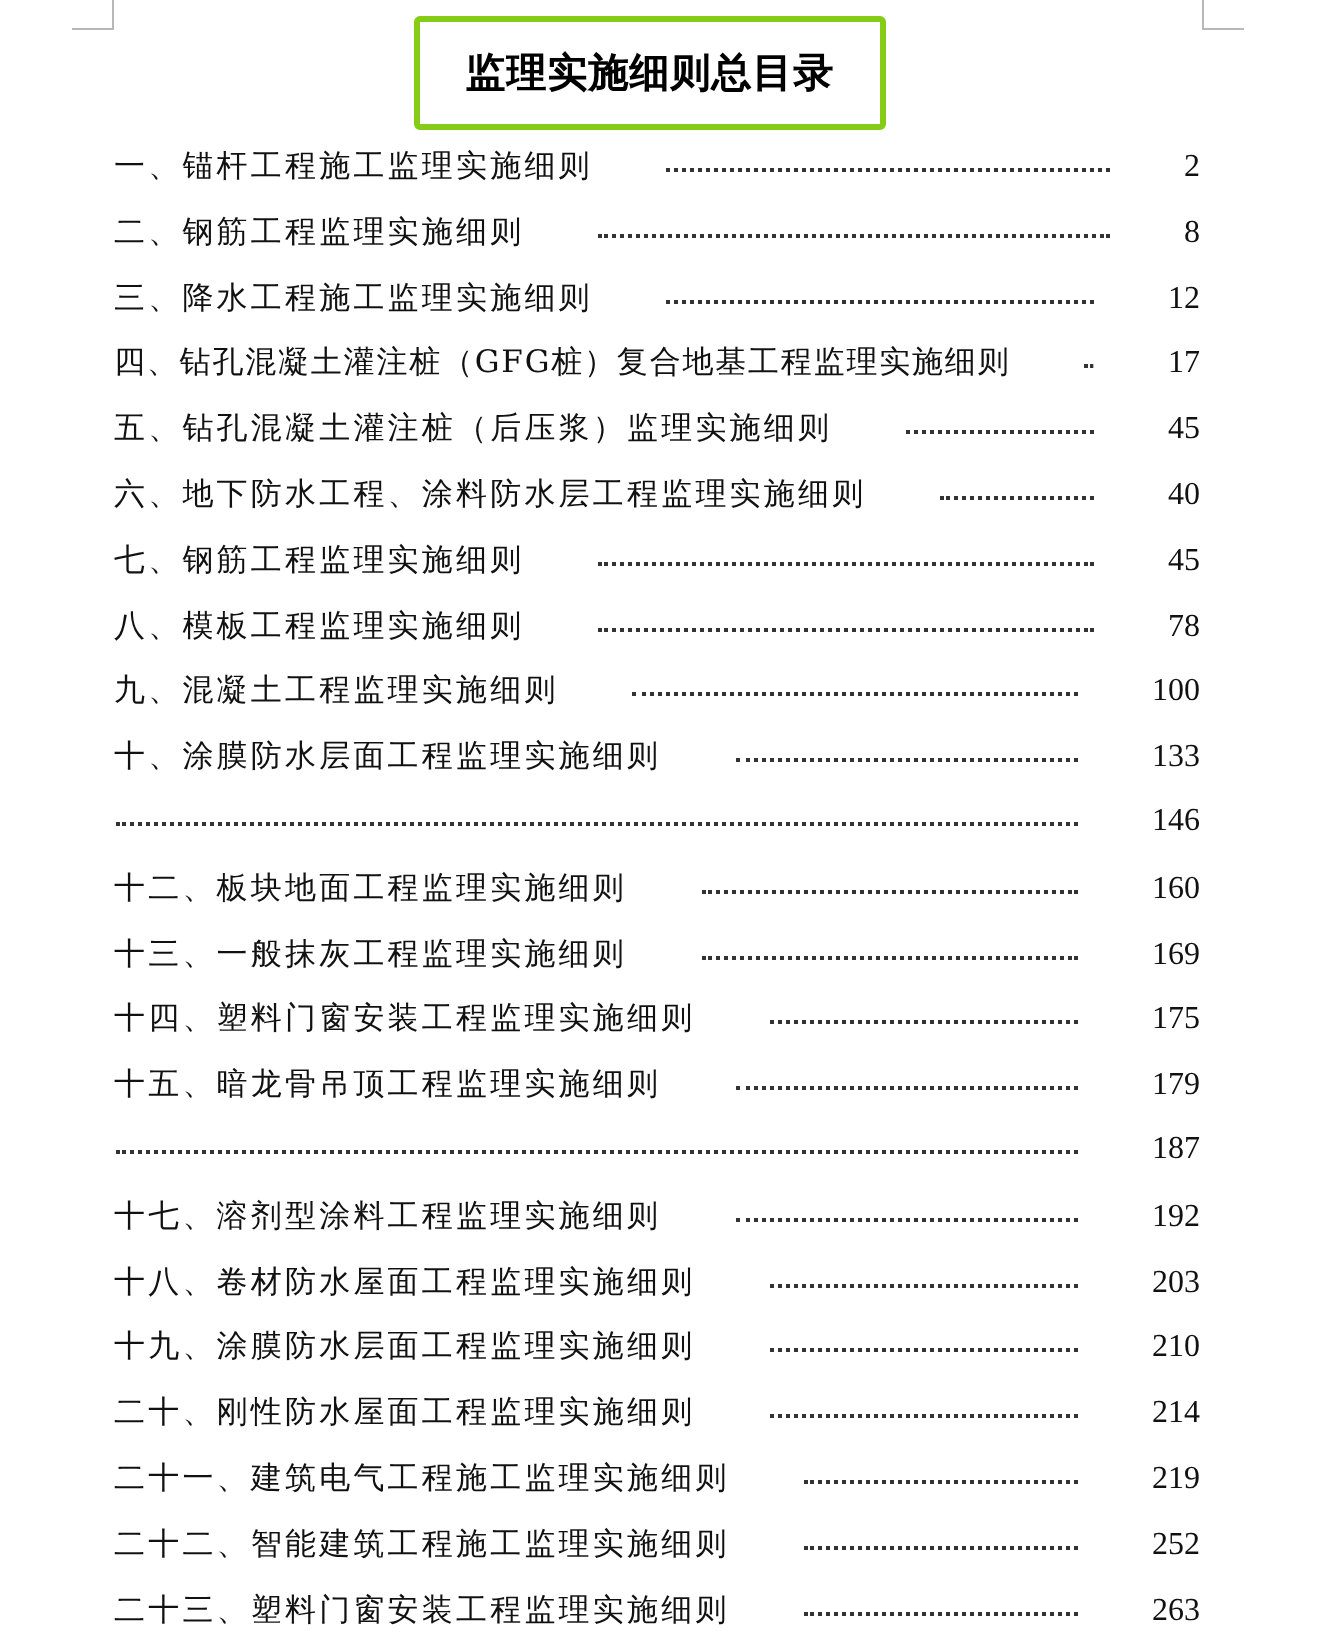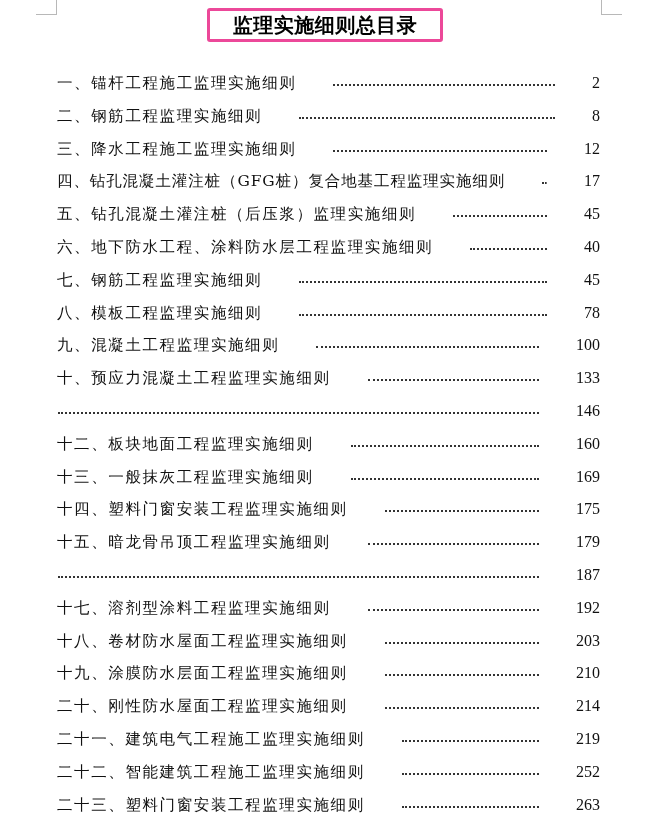--- a/index.html
+++ b/index.html
@@ -33,22 +33,22 @@
       left: 601px;
       top: 0;
       border-left-width: 1px;
       border-bottom-width: 1px;
     }
     .title-box {
       position: absolute;
       left: 207px;
       top: 8px;
       width: 236px;
-      height: 34px;
-      border: 3px solid #ec4899;
+      height: 57px;
+      border: 3px solid #84cc16;
       border-radius: 3px;
       display: flex;
       align-items: center;
       justify-content: center;
       box-sizing: border-box;
     }
     .title-text {
       font-family: "DejaVu Sans", "Liberation Sans", sans-serif;
       font-weight: bold;
       font-size: 20px;
@@ -143,21 +143,21 @@
       <span class="toc-label">八、模板工程监理实施细则</span>
       <span class="toc-leader"></span>
       <span class="toc-page">78</span>
     </div>
   <div class="toc-row">
       <span class="toc-label">九、混凝土工程监理实施细则</span>
       <span class="toc-leader"></span>
       <span class="toc-page">100</span>
     </div>
   <div class="toc-row">
-      <span class="toc-label">十、预应力混凝土工程监理实施细则</span>
+      <span class="toc-label">十、涂膜防水层面工程监理实施细则</span>
       <span class="toc-leader"></span>
       <span class="toc-page">133</span>
     </div>
   <div class="toc-row">
       <span class="toc-leader"></span>
       <span class="toc-page">146</span>
     </div>
   <div class="toc-row">
       <span class="toc-label">十二、板块地面工程监理实施细则</span>
       <span class="toc-leader"></span>

